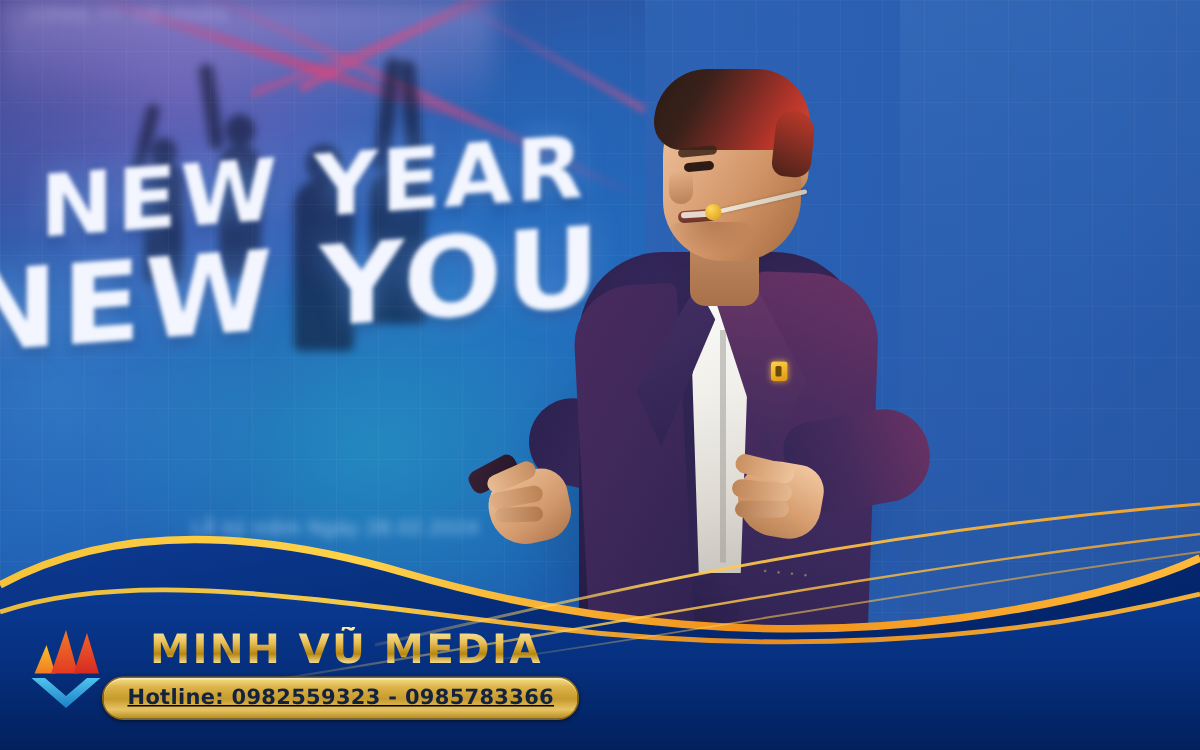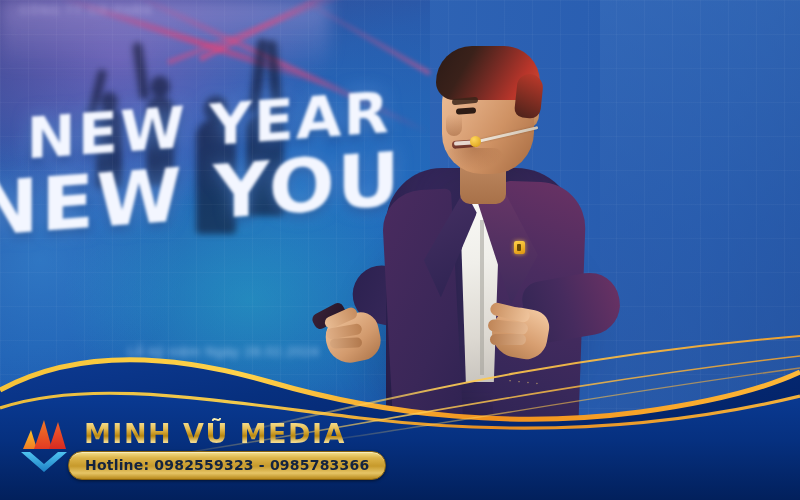--- a/index.html
+++ b/index.html
@@ -263,39 +263,40 @@
   .finger-r1{position:absolute;left:190px;top:266px;width:40px;height:13px;background:linear-gradient(270deg,#efc49c,#c98f60);border-radius:8px;transform:rotate(14deg);}
   .finger-r2{position:absolute;left:188px;top:281px;width:40px;height:12px;background:linear-gradient(270deg,#e6b992,#bf8557);border-radius:8px;transform:rotate(6deg);}
   .finger-r3{position:absolute;left:190px;top:294px;width:36px;height:11px;background:linear-gradient(270deg,#dcae87,#b57c50);border-radius:8px;transform:rotate(0deg);}
 
   
   .wave-svg{position:absolute;left:0;top:0;width:800px;height:500px;pointer-events:none;}
 
   
   .logo-mark{position:absolute;left:16px;top:408px;width:58px;height:66px;}
   .brand-name{
-    position:absolute;left:84px;top:418px;
+    position:absolute;left:100px;top:418px;
     font-family:"DejaVu Sans", sans-serif;
     font-weight:bold;
     font-size:27px;
     letter-spacing:1.5px;
     background:linear-gradient(180deg,#fdf3b8 0%,#e8bf55 34%,#b8860f 58%,#f3dc92 78%,#d9a832 100%);
     -webkit-background-clip:text;background-clip:text;
     color:transparent;
     -webkit-text-fill-color:transparent;
     white-space:nowrap;
     text-decoration:underline;
   }
   .hotline-pill{
     position:absolute;left:68px;top:451px;
     padding:4px 16px 5px;
     border-radius:14px;
     background:linear-gradient(180deg,#f5e08c 0%,#dcb44a 22%,#c79a2c 52%,#e6c566 78%,#b88a1c 100%);
     border:1px solid #8a6410;
     box-shadow:0 1px 3px rgba(0,0,0,.5), inset 0 1px 0 rgba(255,255,255,.45);
+    text-decoration:underline;
   }
   .hotline-text{
     font-family:"DejaVu Sans", sans-serif;
     font-weight:bold;
     font-size:14px;
     letter-spacing:.2px;
     color:#13233f;
     white-space:nowrap;
   }
   .site-url{

